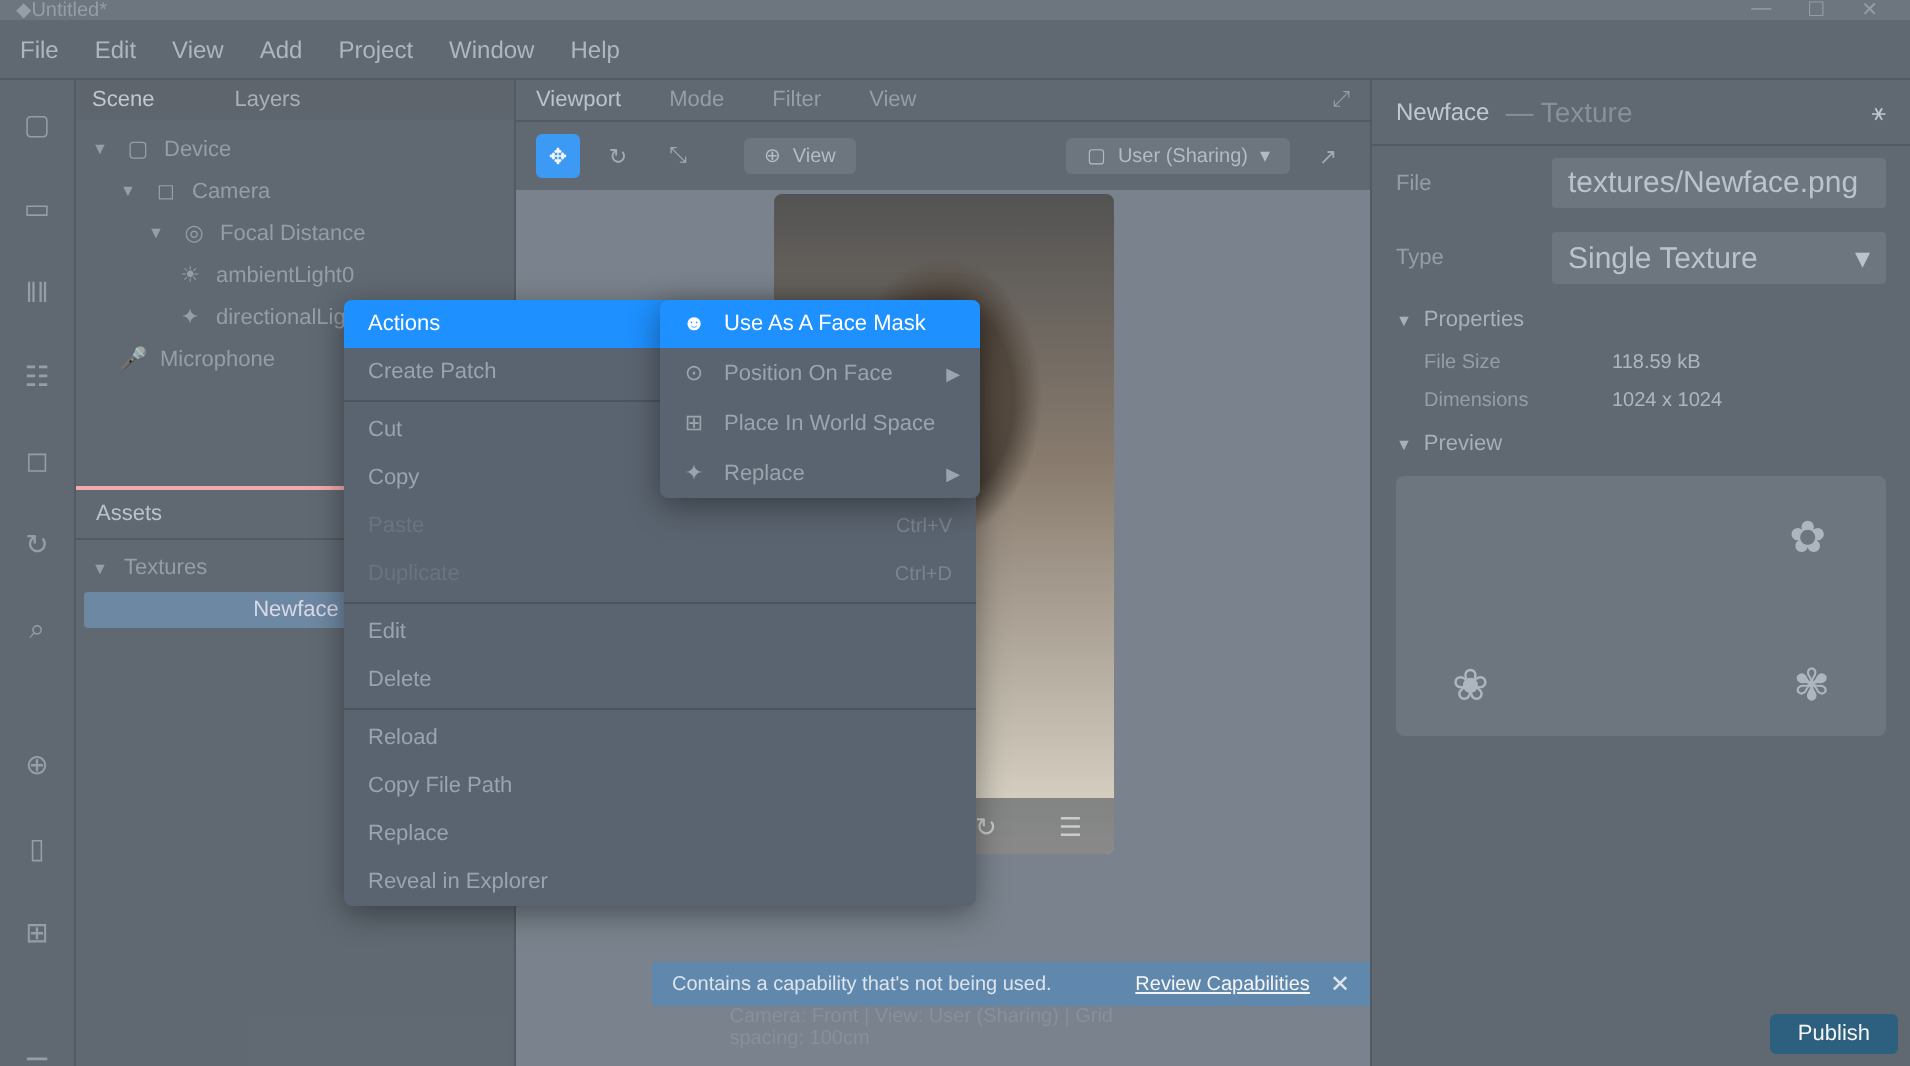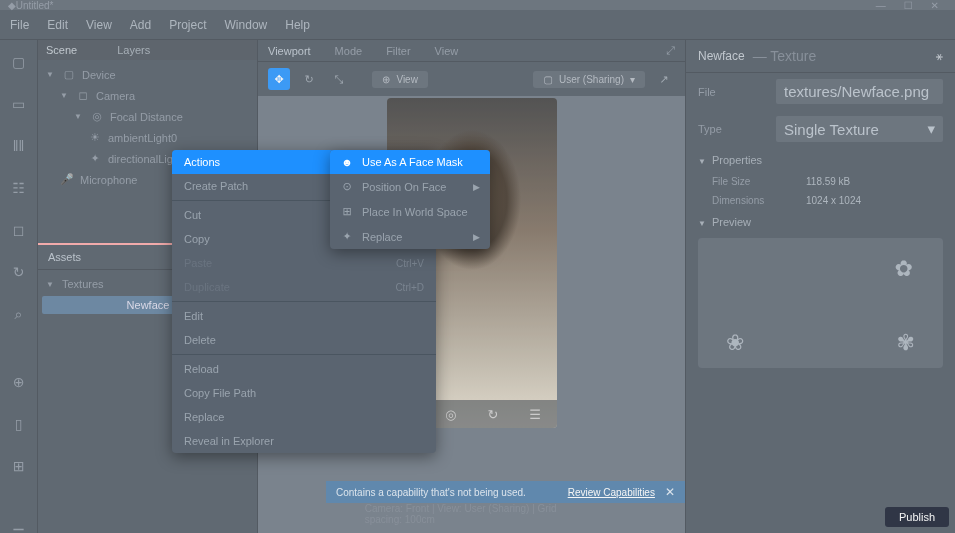--- a/index.html
+++ b/index.html
@@ -48,22 +48,22 @@
 .rp-row { display: flex; align-items: center; padding: 6px 12px; font-size: 11px; }
 .rp-row .lab { width: 78px; color: #8a94a0; }
 .rp-row .val { flex: 1; background: #5a6470; padding: 4px 8px; border-radius: 2px; color: #b8c2cc; font-size: 15px; display: flex; align-items: center; justify-content: space-between; }
 .rp-section { padding: 6px 12px; font-size: 11px; color: #a0aab4; }
 .rp-section .chev { font-size: 8px; margin-right: 6px; }
 .rp-prop { display: flex; padding: 4px 12px 4px 26px; font-size: 10px; }
 .rp-prop .plab { width: 94px; color: #8a94a0; }
 .rp-prop .pval { color: #a8b2bc; }
 .preview-box { height: 130px; margin: 4px 12px; background: #5a6470; border-radius: 4px; position: relative; }
 .preview-box .deco { position: absolute; color: #a8b2bc; font-size: 22px; }
-.publish-btn { position: absolute; bottom: 6px; right: 6px; background: #0f172a; color: #fff; padding: 4px 14px; font-size: 11px; border-radius: 3px; }
-.ctx-menu { position: absolute; top: 150px; left: 172px; width: 264px; background: #5a6470; border-radius: 4px; box-shadow: 0 4px 16px rgba(0,0,0,0.4); font-size: 11px; overflow: hidden; z-index: 100; }
+.publish-btn { position: absolute; bottom: 6px; right: 6px; background: #0c4a6e; color: #fff; padding: 4px 14px; font-size: 11px; border-radius: 3px; }
+.ctx-menu { position: absolute; top: 150px; left: 172px; width: 316px; background: #5a6470; border-radius: 4px; box-shadow: 0 4px 16px rgba(0,0,0,0.4); font-size: 11px; overflow: hidden; z-index: 100; }
 .ctx-item { display: flex; align-items: center; padding: 6px 12px; color: #9aa4ae; cursor: default; gap: 8px; }
 .ctx-item .arr { margin-left: auto; font-size: 9px; }
 .ctx-item .sc { margin-left: auto; font-size: 10px; color: #7a8490; }
 .ctx-item.hl { background: #1e90ff; color: #fff; font-weight: 500; }
 .ctx-item.dim { color: #6a7480; }
 .ctx-sep { height: 1px; background: #4a5560; margin: 2px 0; }
 .sub-menu { position: absolute; top: 150px; left: 330px; width: 160px; background: #5a6470; border-radius: 4px; box-shadow: 0 4px 16px rgba(0,0,0,0.4); font-size: 11px; z-index: 101; overflow: hidden; }
 .sub-item { display: flex; align-items: center; padding: 6px 10px; color: #9aa4ae; gap: 8px; }
 .sub-item.hl { background: #1e90ff; color: #fff; }
 .sub-item .arr { margin-left: auto; font-size: 9px; }

